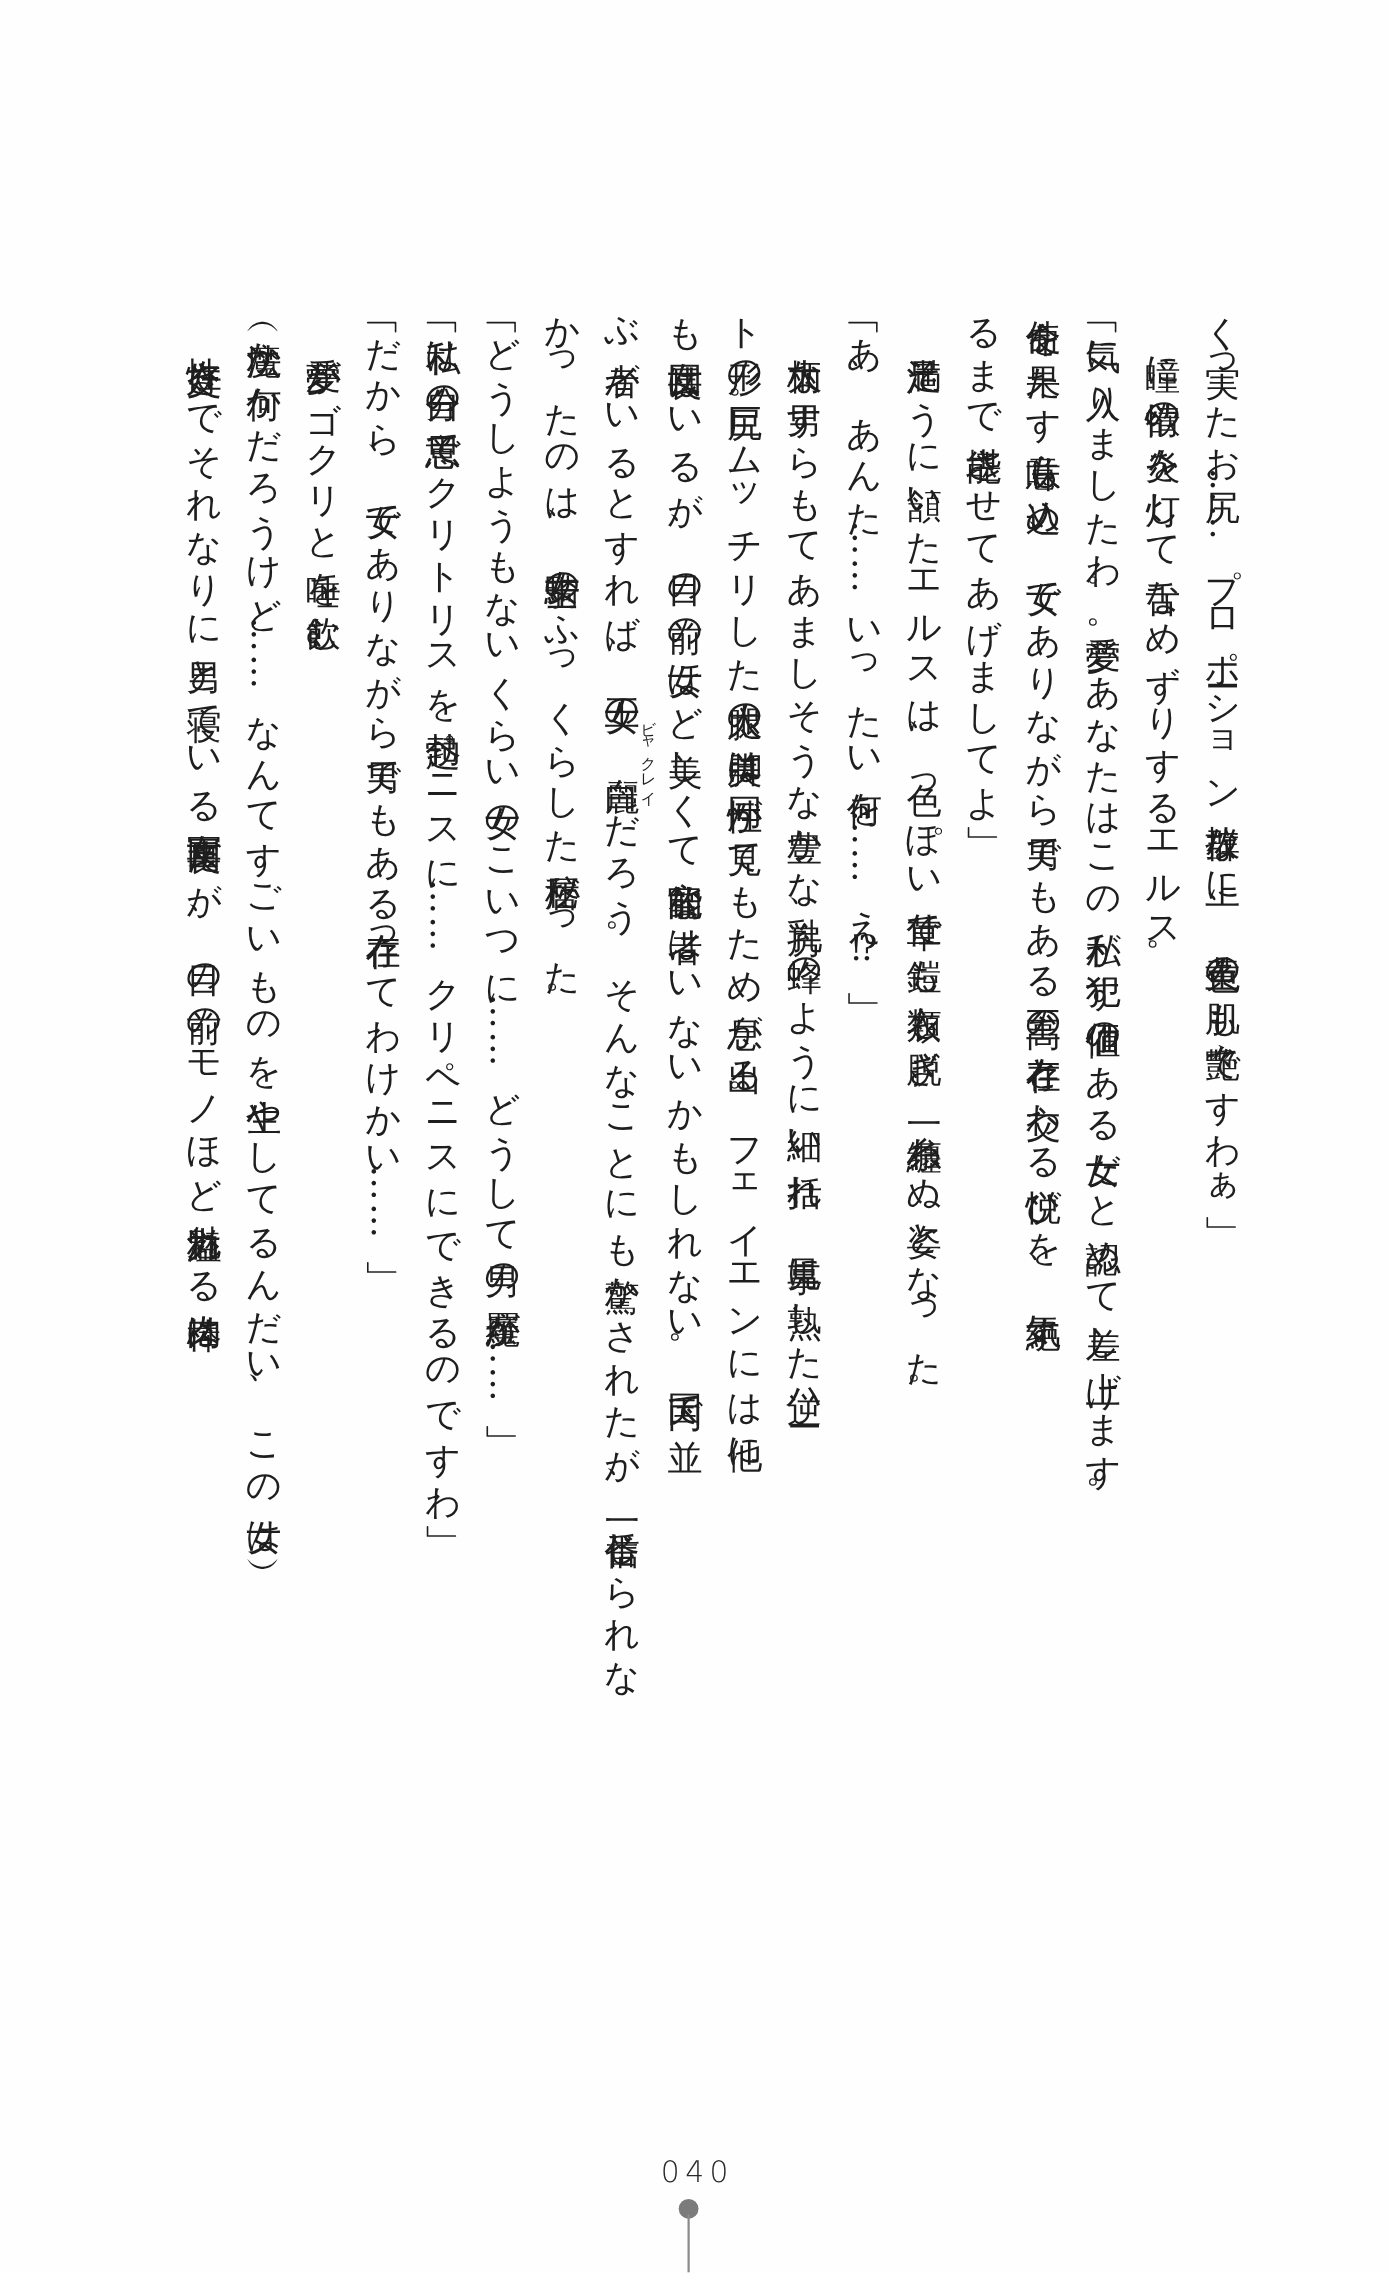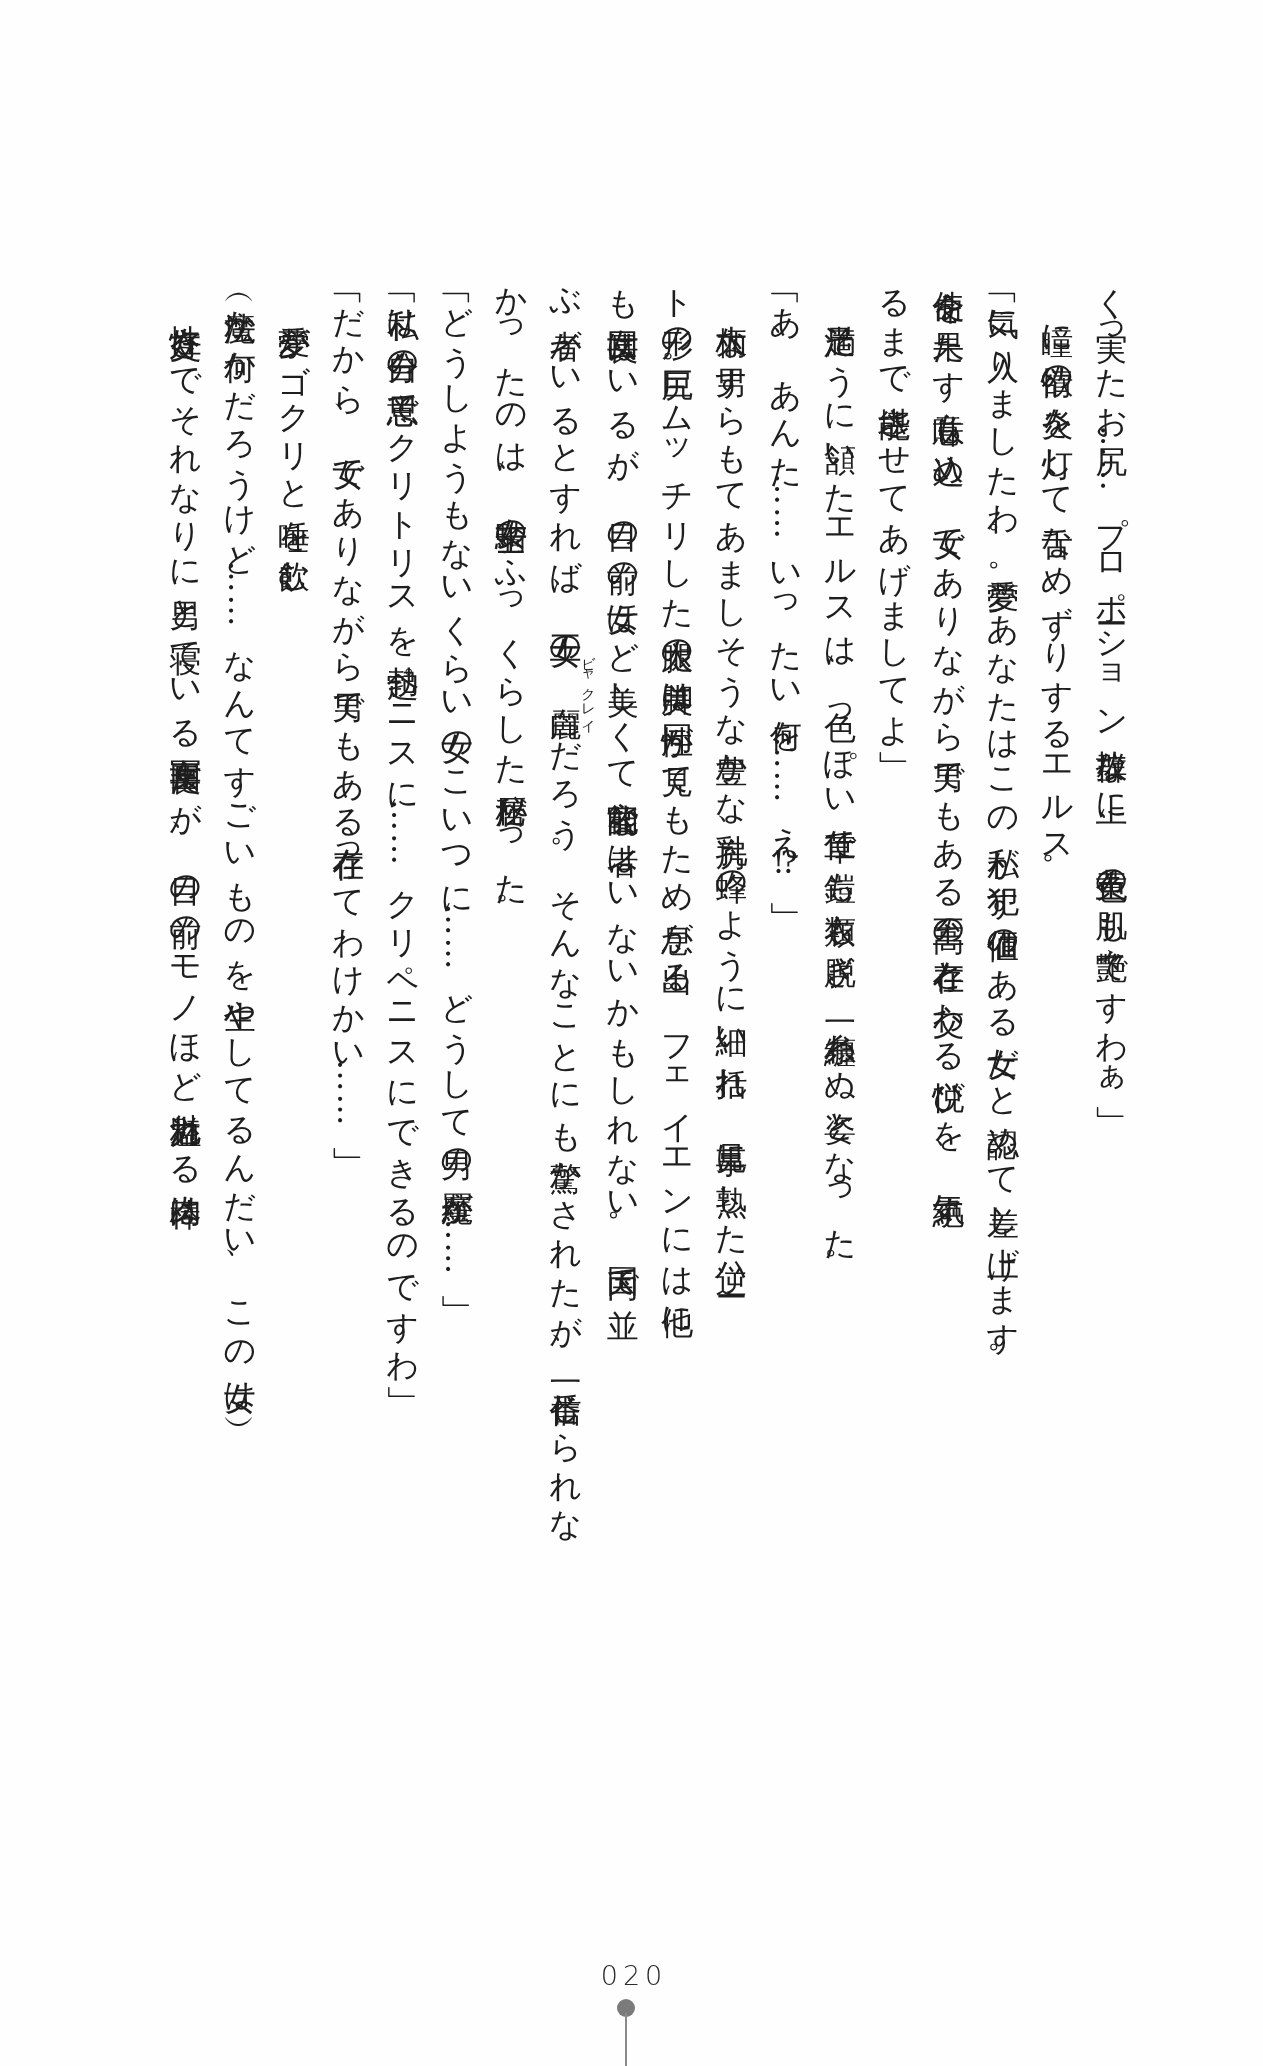--- a/index.html
+++ b/index.html
@@ -88,18 +88,18 @@
     </div>
     <div class="col">かったのは、女騎士のふっくらした秘唇だった。</div>
     <div class="col indent-half">「どうしようもないくらい女のこいつに……どうして男の魔羅が……」</div>
     <div class="col indent-half">「私は自分の意思でクリトリスを勃起ペニスに……クリペニスにできるのですわ」</div>
     <div class="col indent-half">「だから、女でありながら男でもある存在ってわけかい……」</div>
     <div class="col indent-one">愛夢がゴクリと唾を飲む。</div>
     <div class="col indent-half">（魔法か何かだろうけど……なんてすごいものを生やしてるんだい、この女は）</div>
     <div class="col indent-one">性交好きでそれなりに男と寝ている女軍団長だが、目の前のモノほど魅力溢れる肉棒は</div>
   </div>
 
-  <div class="page-number">020</div>
+  <div class="page-number">040</div>
 
   <div class="ornament-circle"></div>
   <div class="ornament-line"></div>
 
 </div>
 
 </body></html>

